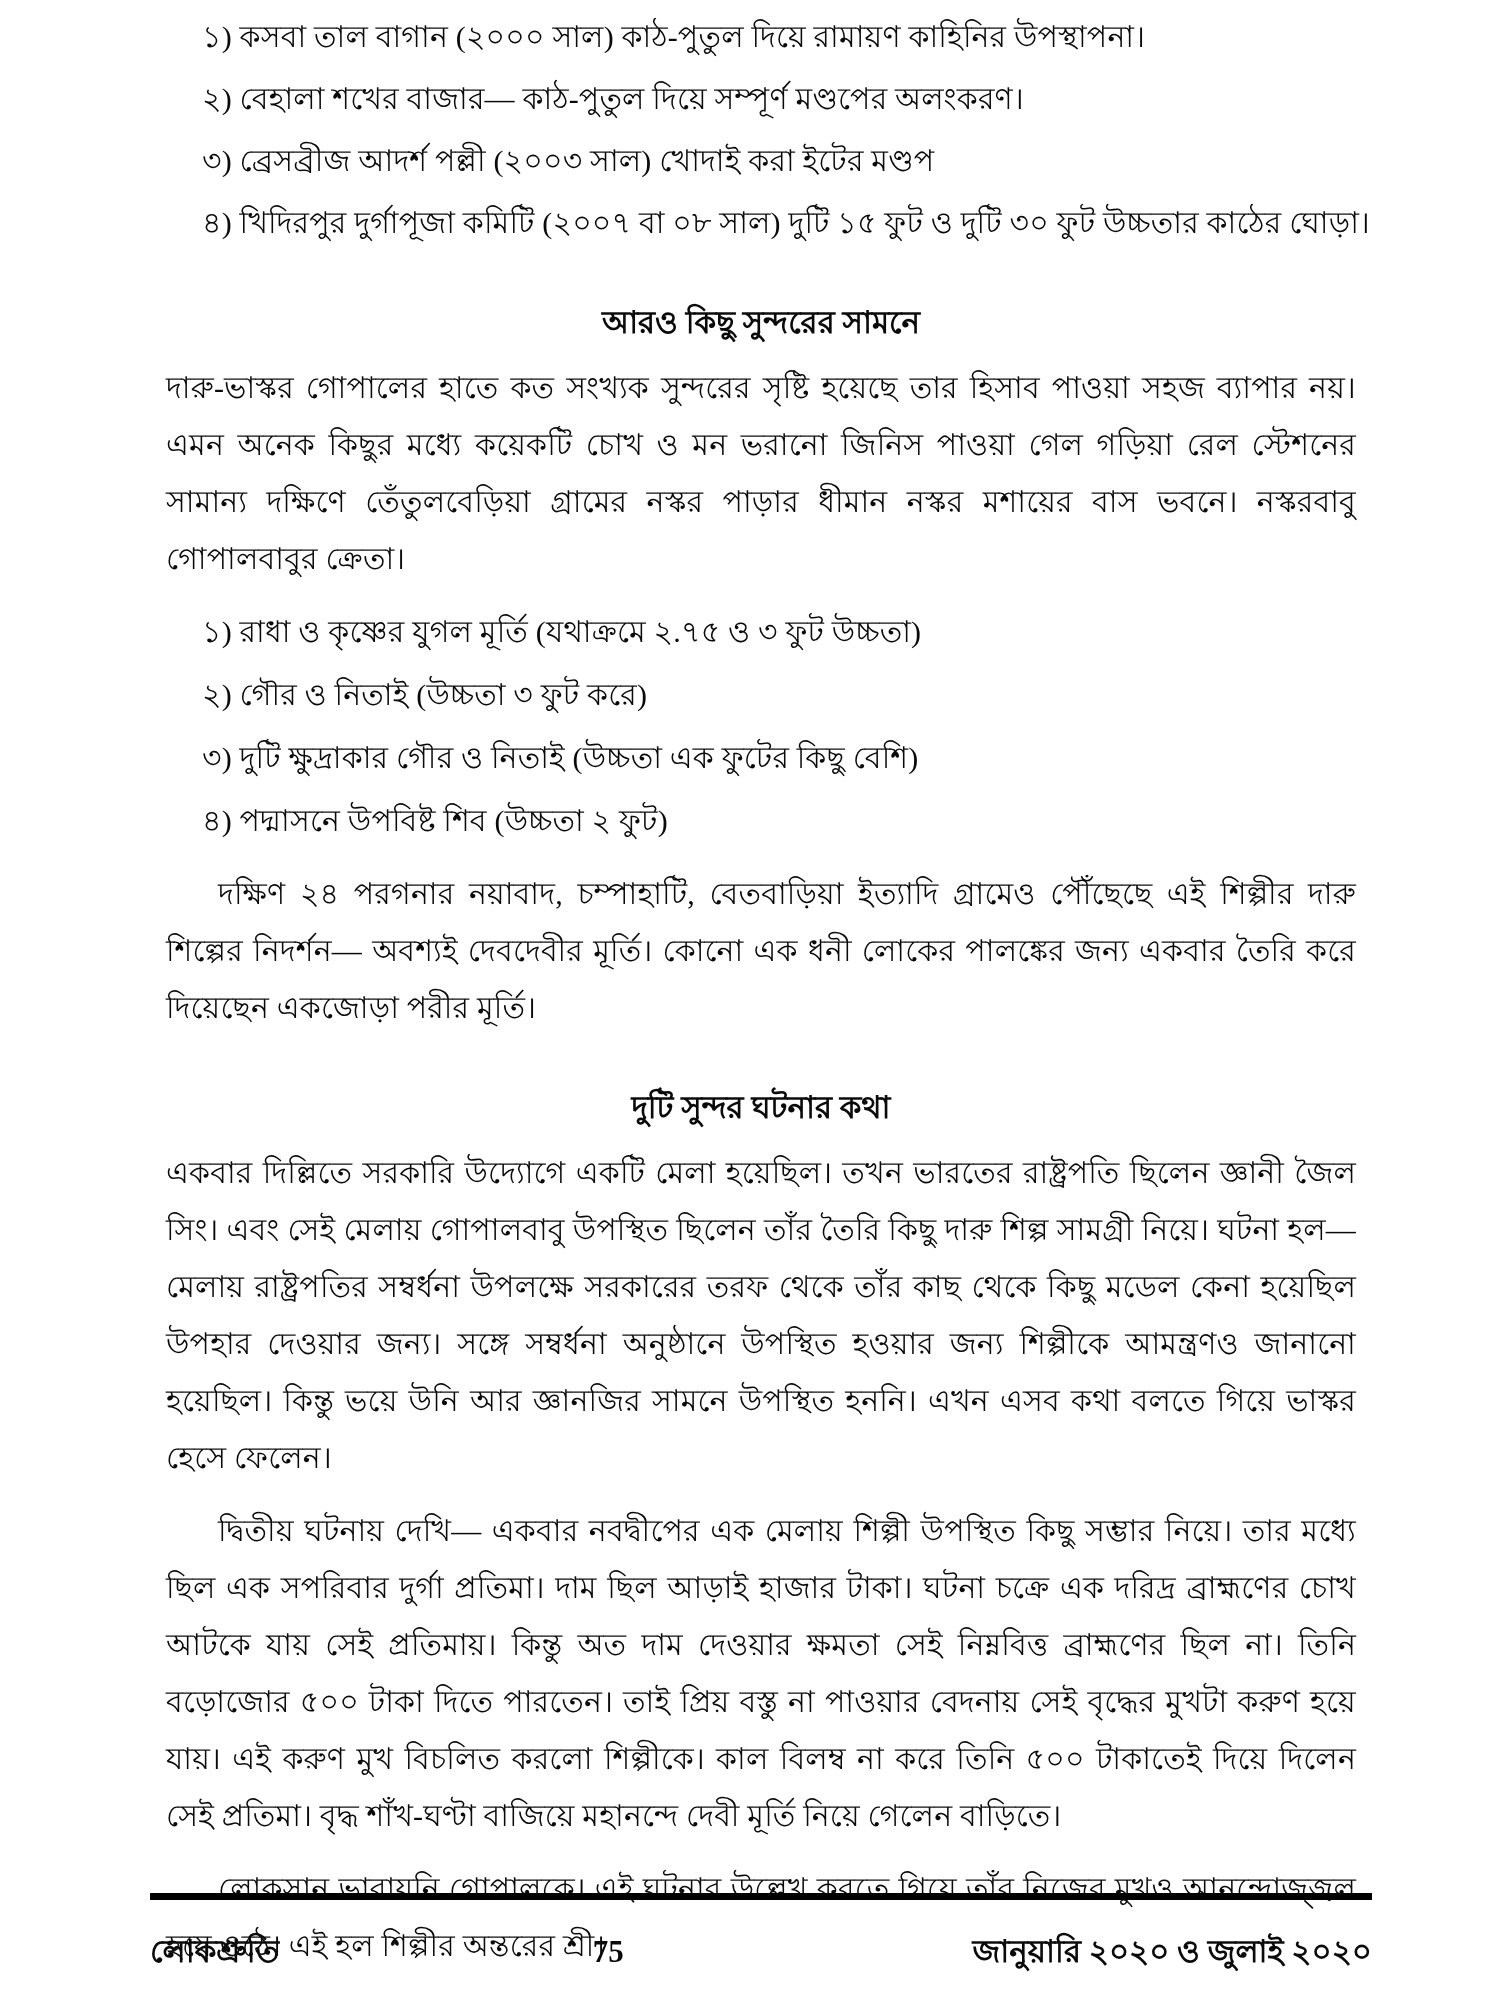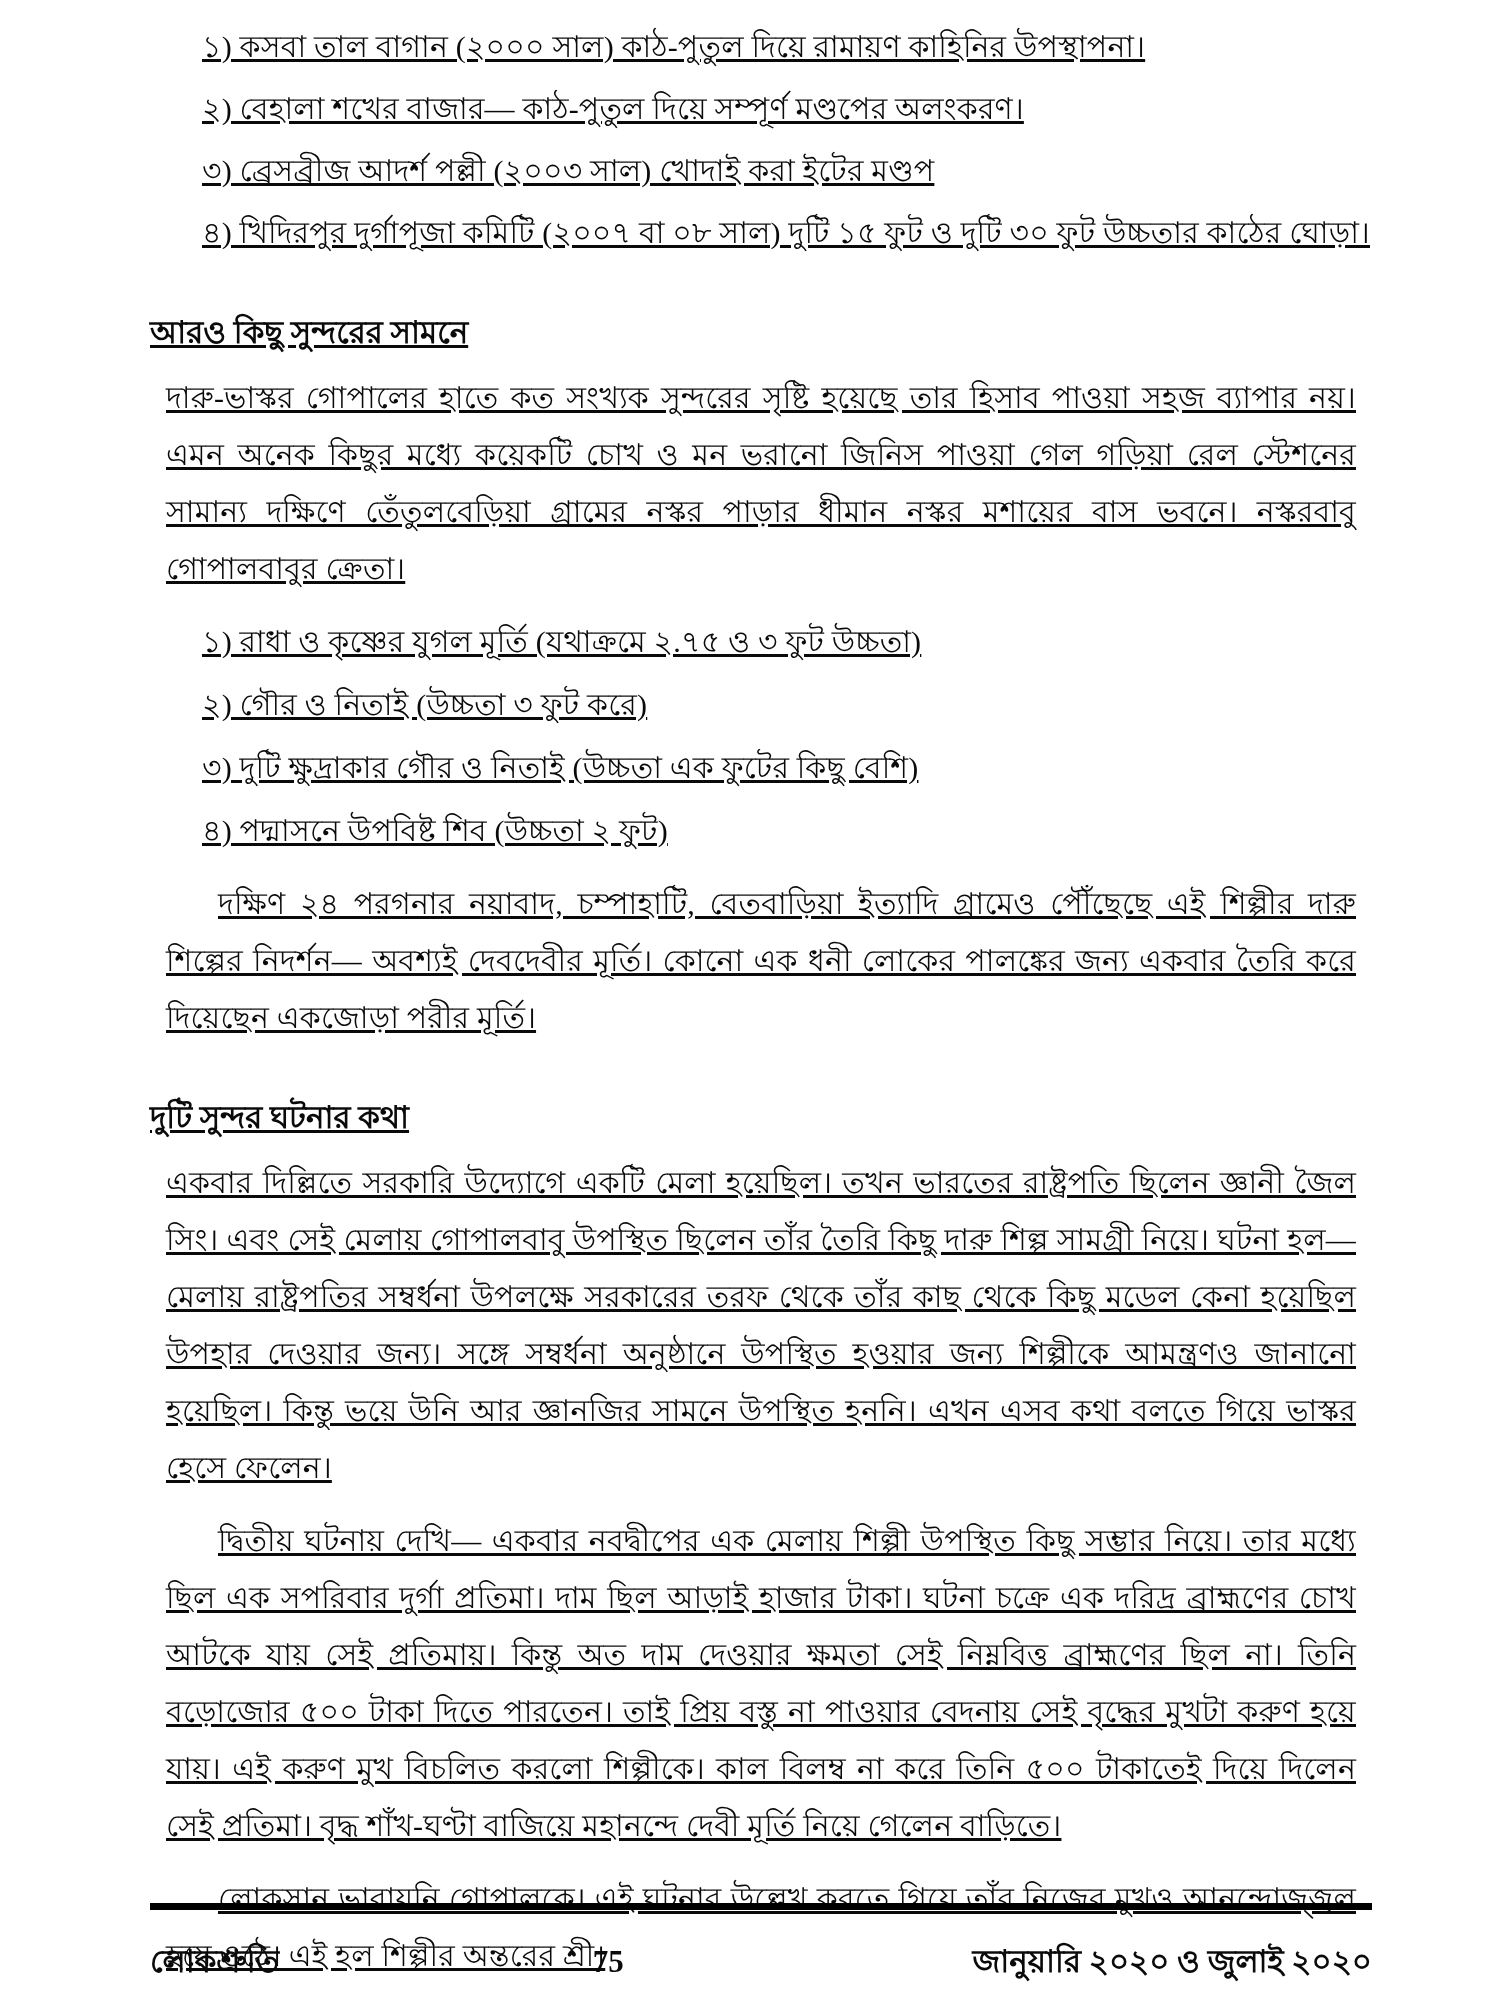--- a/index.html
+++ b/index.html
@@ -10,41 +10,41 @@
   body {
     width: 1500px;
     height: 2000px;
     position: relative;
     font-family: "Liberation Serif", "DejaVu Sans", serif;
     color: #0a0a0a;
   }
   .page {
     position: absolute;
     left: 150px;
-    top: 18px;
+    top: 8px;
     width: 1222px;
     height: 1982px;
-    text-decoration: underline;
   }
   .body-text {
     font-size: 30px;
     line-height: 57px;
     text-align: justify;
     letter-spacing: 0.2px;
   }
   .intro-list { margin: 0; }
   .list-item {
     text-indent: 52px;
     margin: 0 0 5px 0;
   }
   .section-heading {
     font-size: 31px;
     font-weight: 700;
     margin: 52px 0 14px 0;
     line-height: 40px;
+    text-align: center;
   }
   .para { margin: 16px; }
   .para.indent { text-indent: 52px; }
   .inner-list { margin: 2px 0; }
   .inner-list .list-item { margin-bottom: 6px; }
   .footer-rule {
     position: absolute;
     left: 0;
     top: 1885px;
     width: 1222px;

